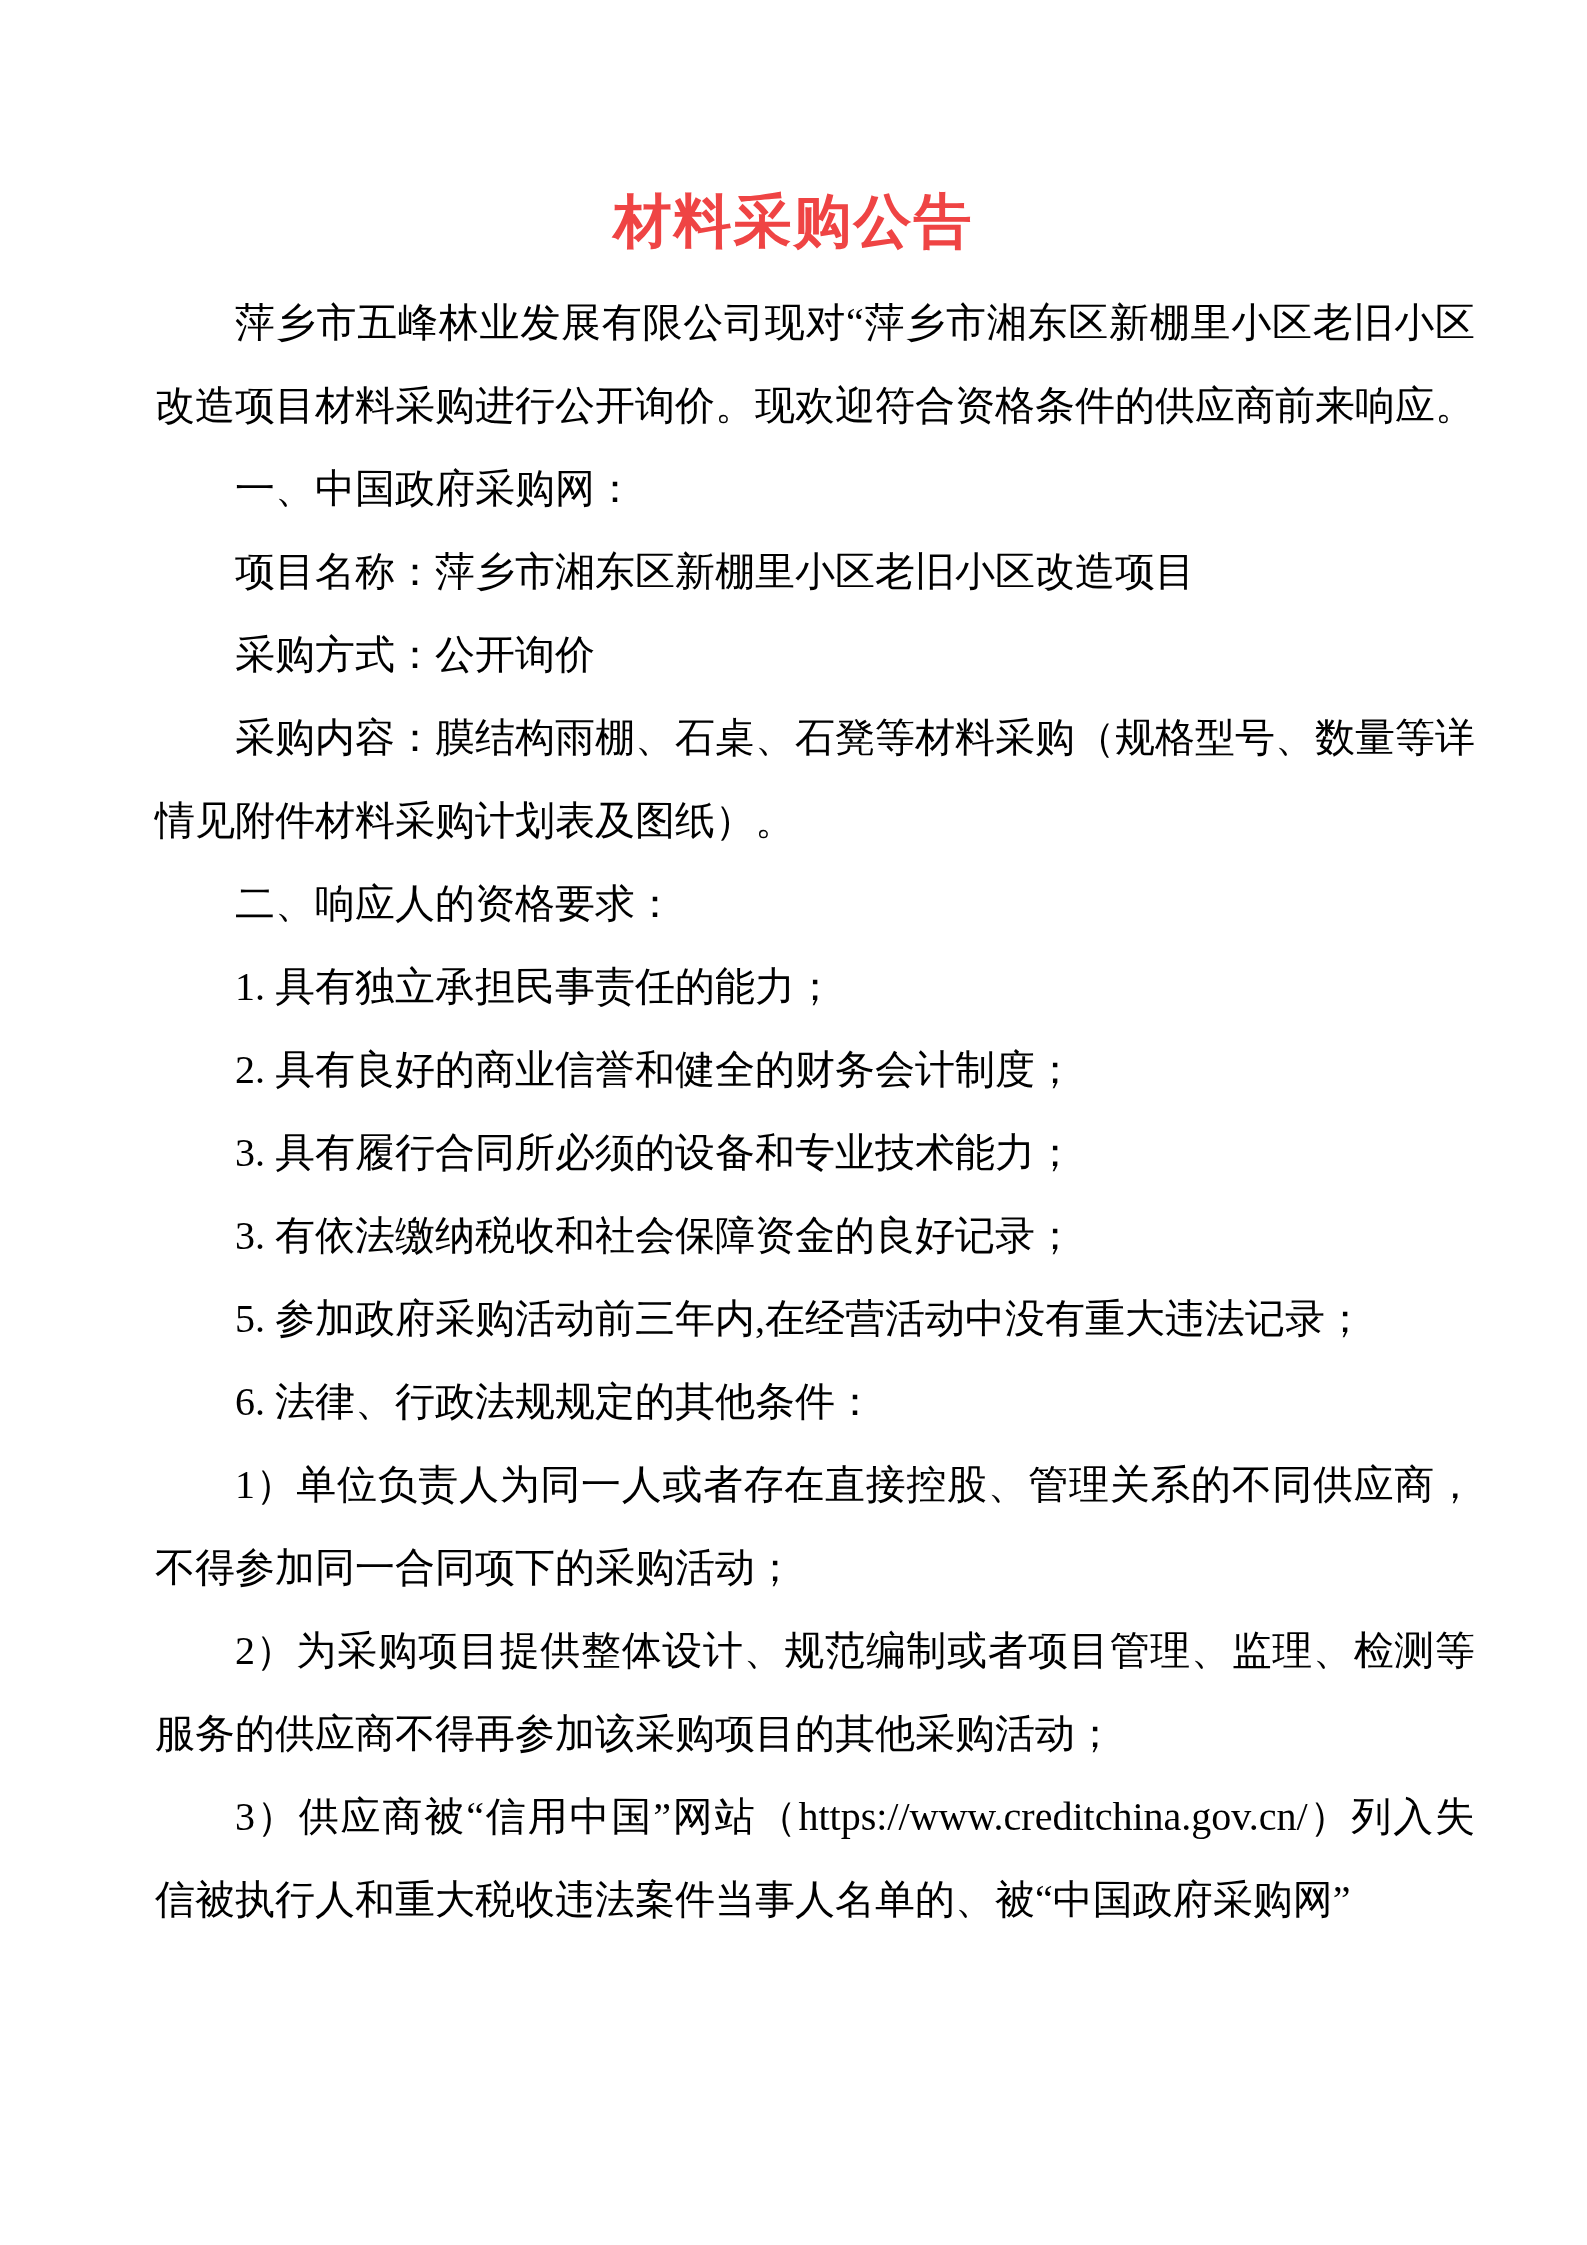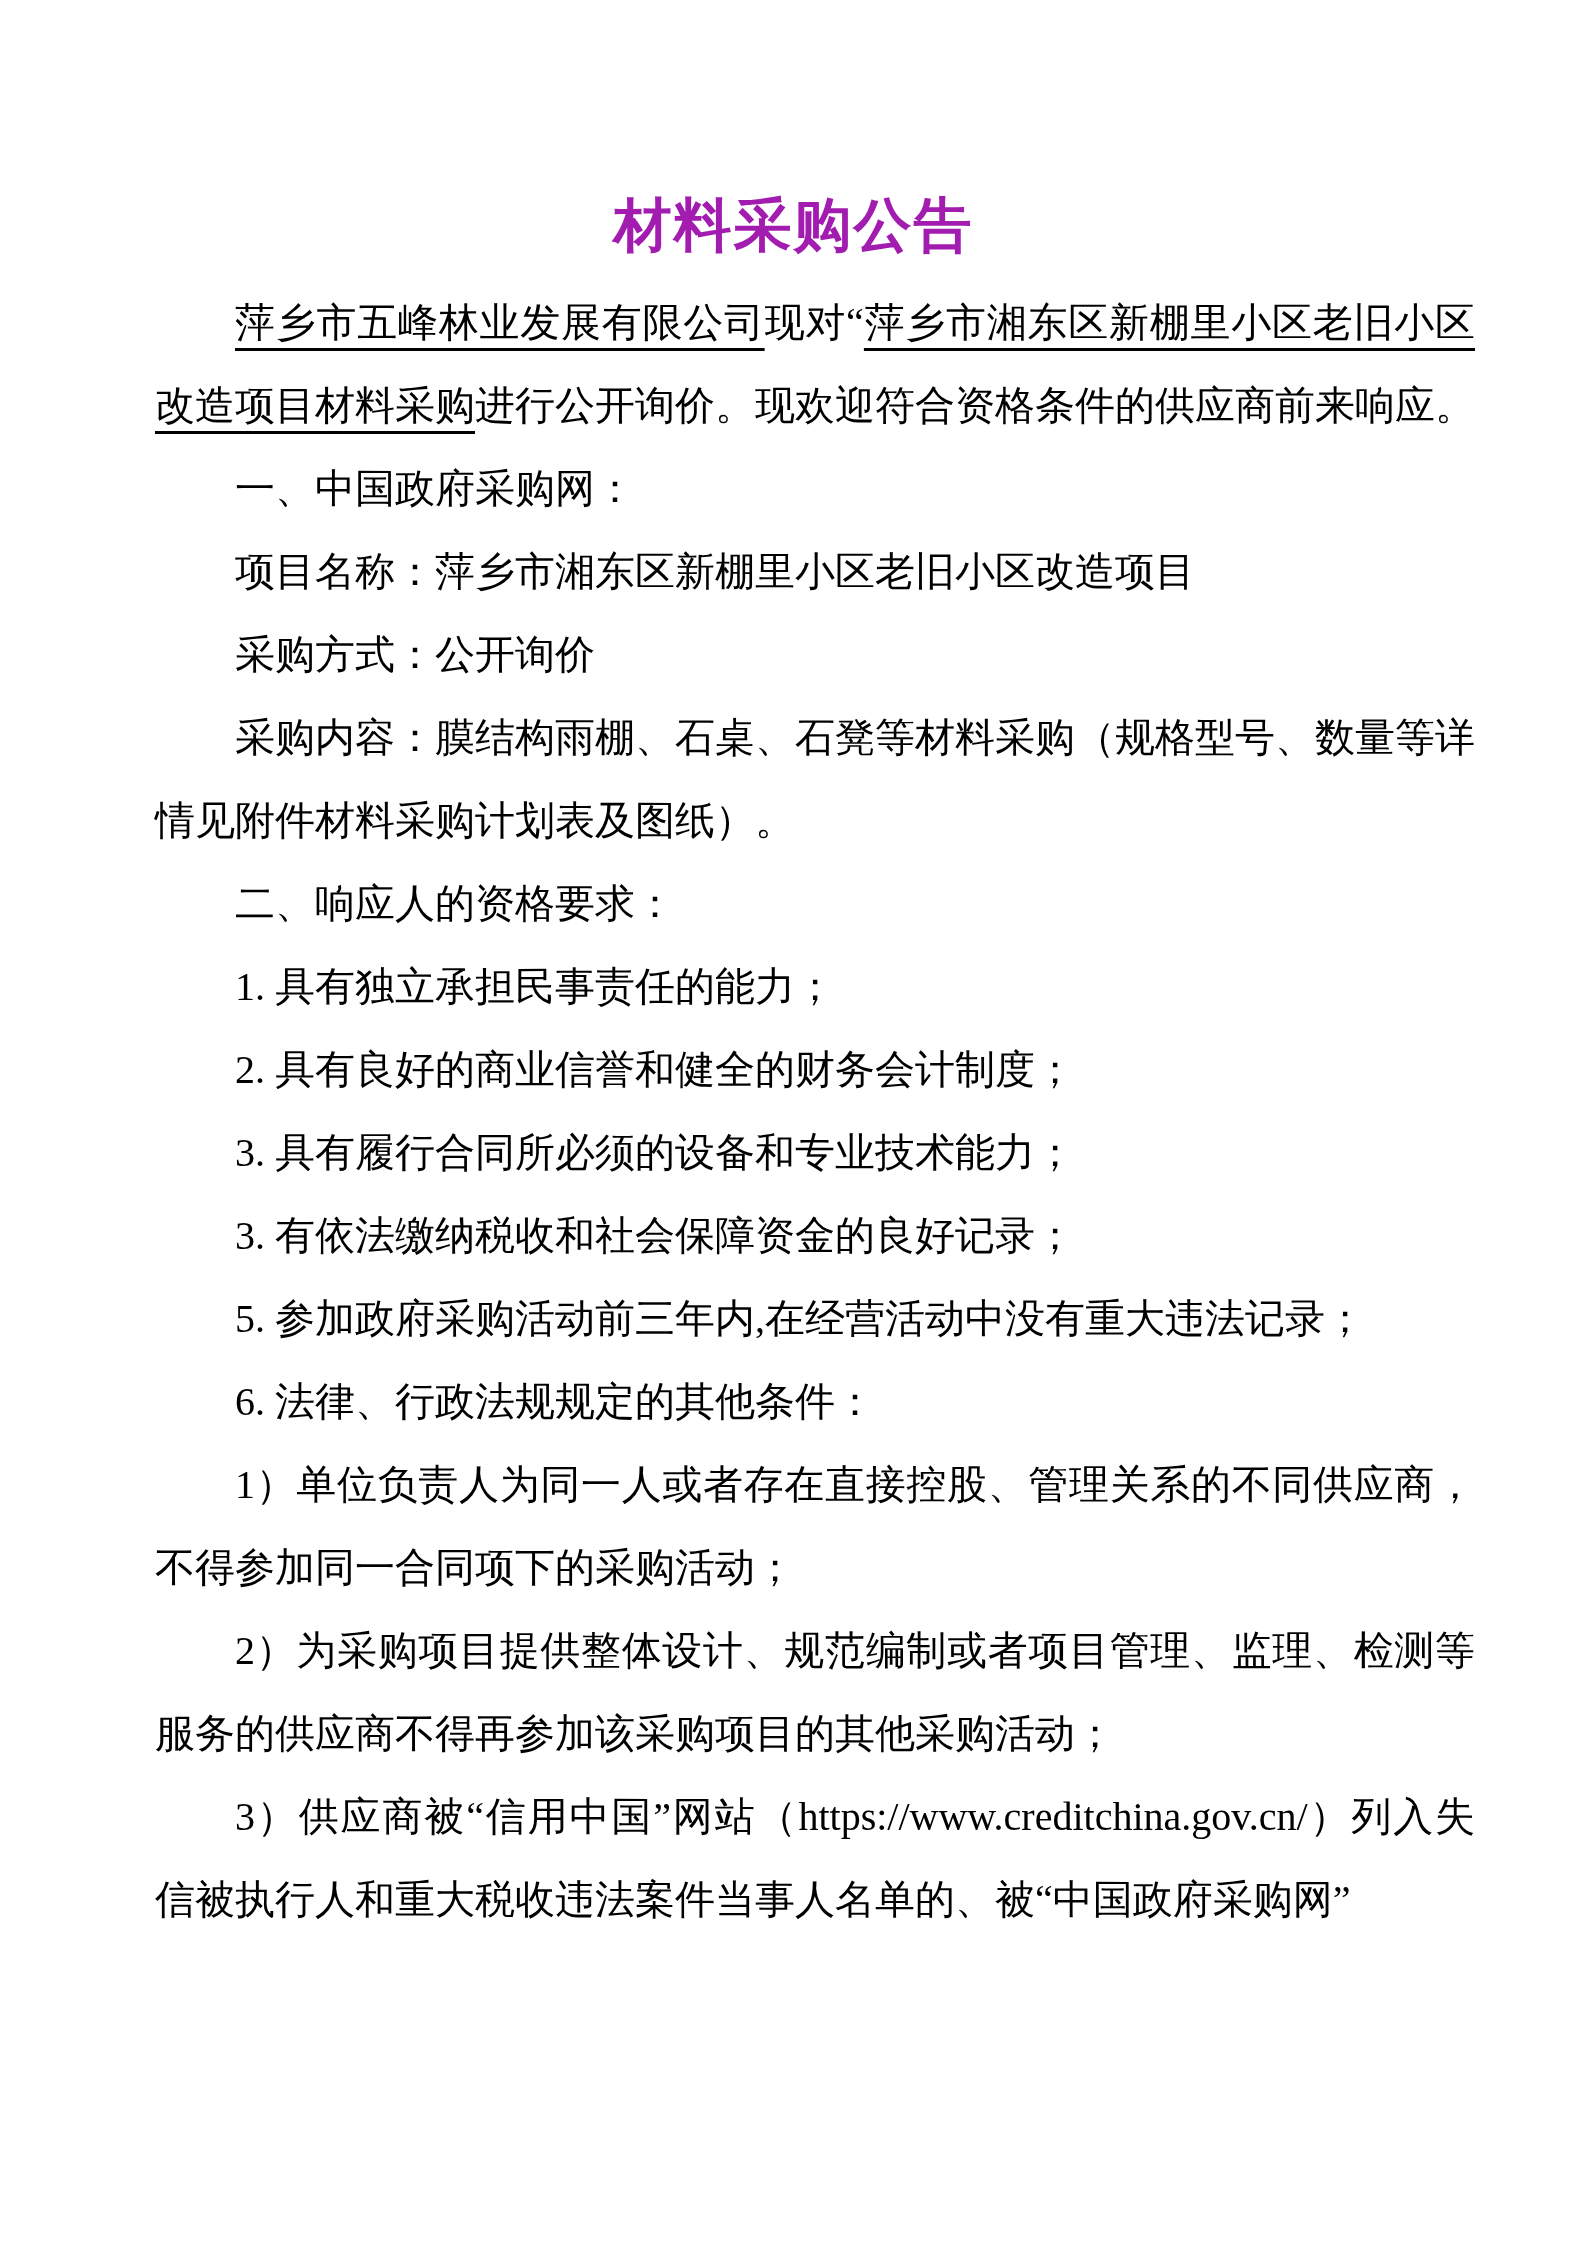--- a/index.html
+++ b/index.html
@@ -15,47 +15,46 @@
     overflow: hidden;
     color: #000000;
   }
   .doc-title {
     position: absolute;
     top: 188px;
     left: 0;
     width: 100%;
     margin: 0;
     text-align: center;
-    font-family: Liberation Serif, serif;
+    font-family: Liberation Mono, monospace;
     font-weight: bold;
     font-size: 58px;
     line-height: 76px;
     letter-spacing: 2px;
-    color: #a21caf;
+    color: #ef4444;
   }
   .doc-body {
     position: absolute;
     top: 281px;
     left: 155px;
     width: 1320px;
     font-family: "Liberation Serif", serif;
     font-size: 40px;
     line-height: 83px;
     text-align: justify;
     color: #000000;
   }
   .para {
     margin: 0;
     padding: 0;
   }
   .indent {
     text-indent: 2em;
   }
   .u {
-    text-decoration: underline;
     text-decoration-thickness: 3px;
     text-underline-offset: 12px;
   }
   .url-text {
     font-family: "Liberation Serif", serif;
     margin-top: 48px;
   }
 </style>
 </head>
 <body>

